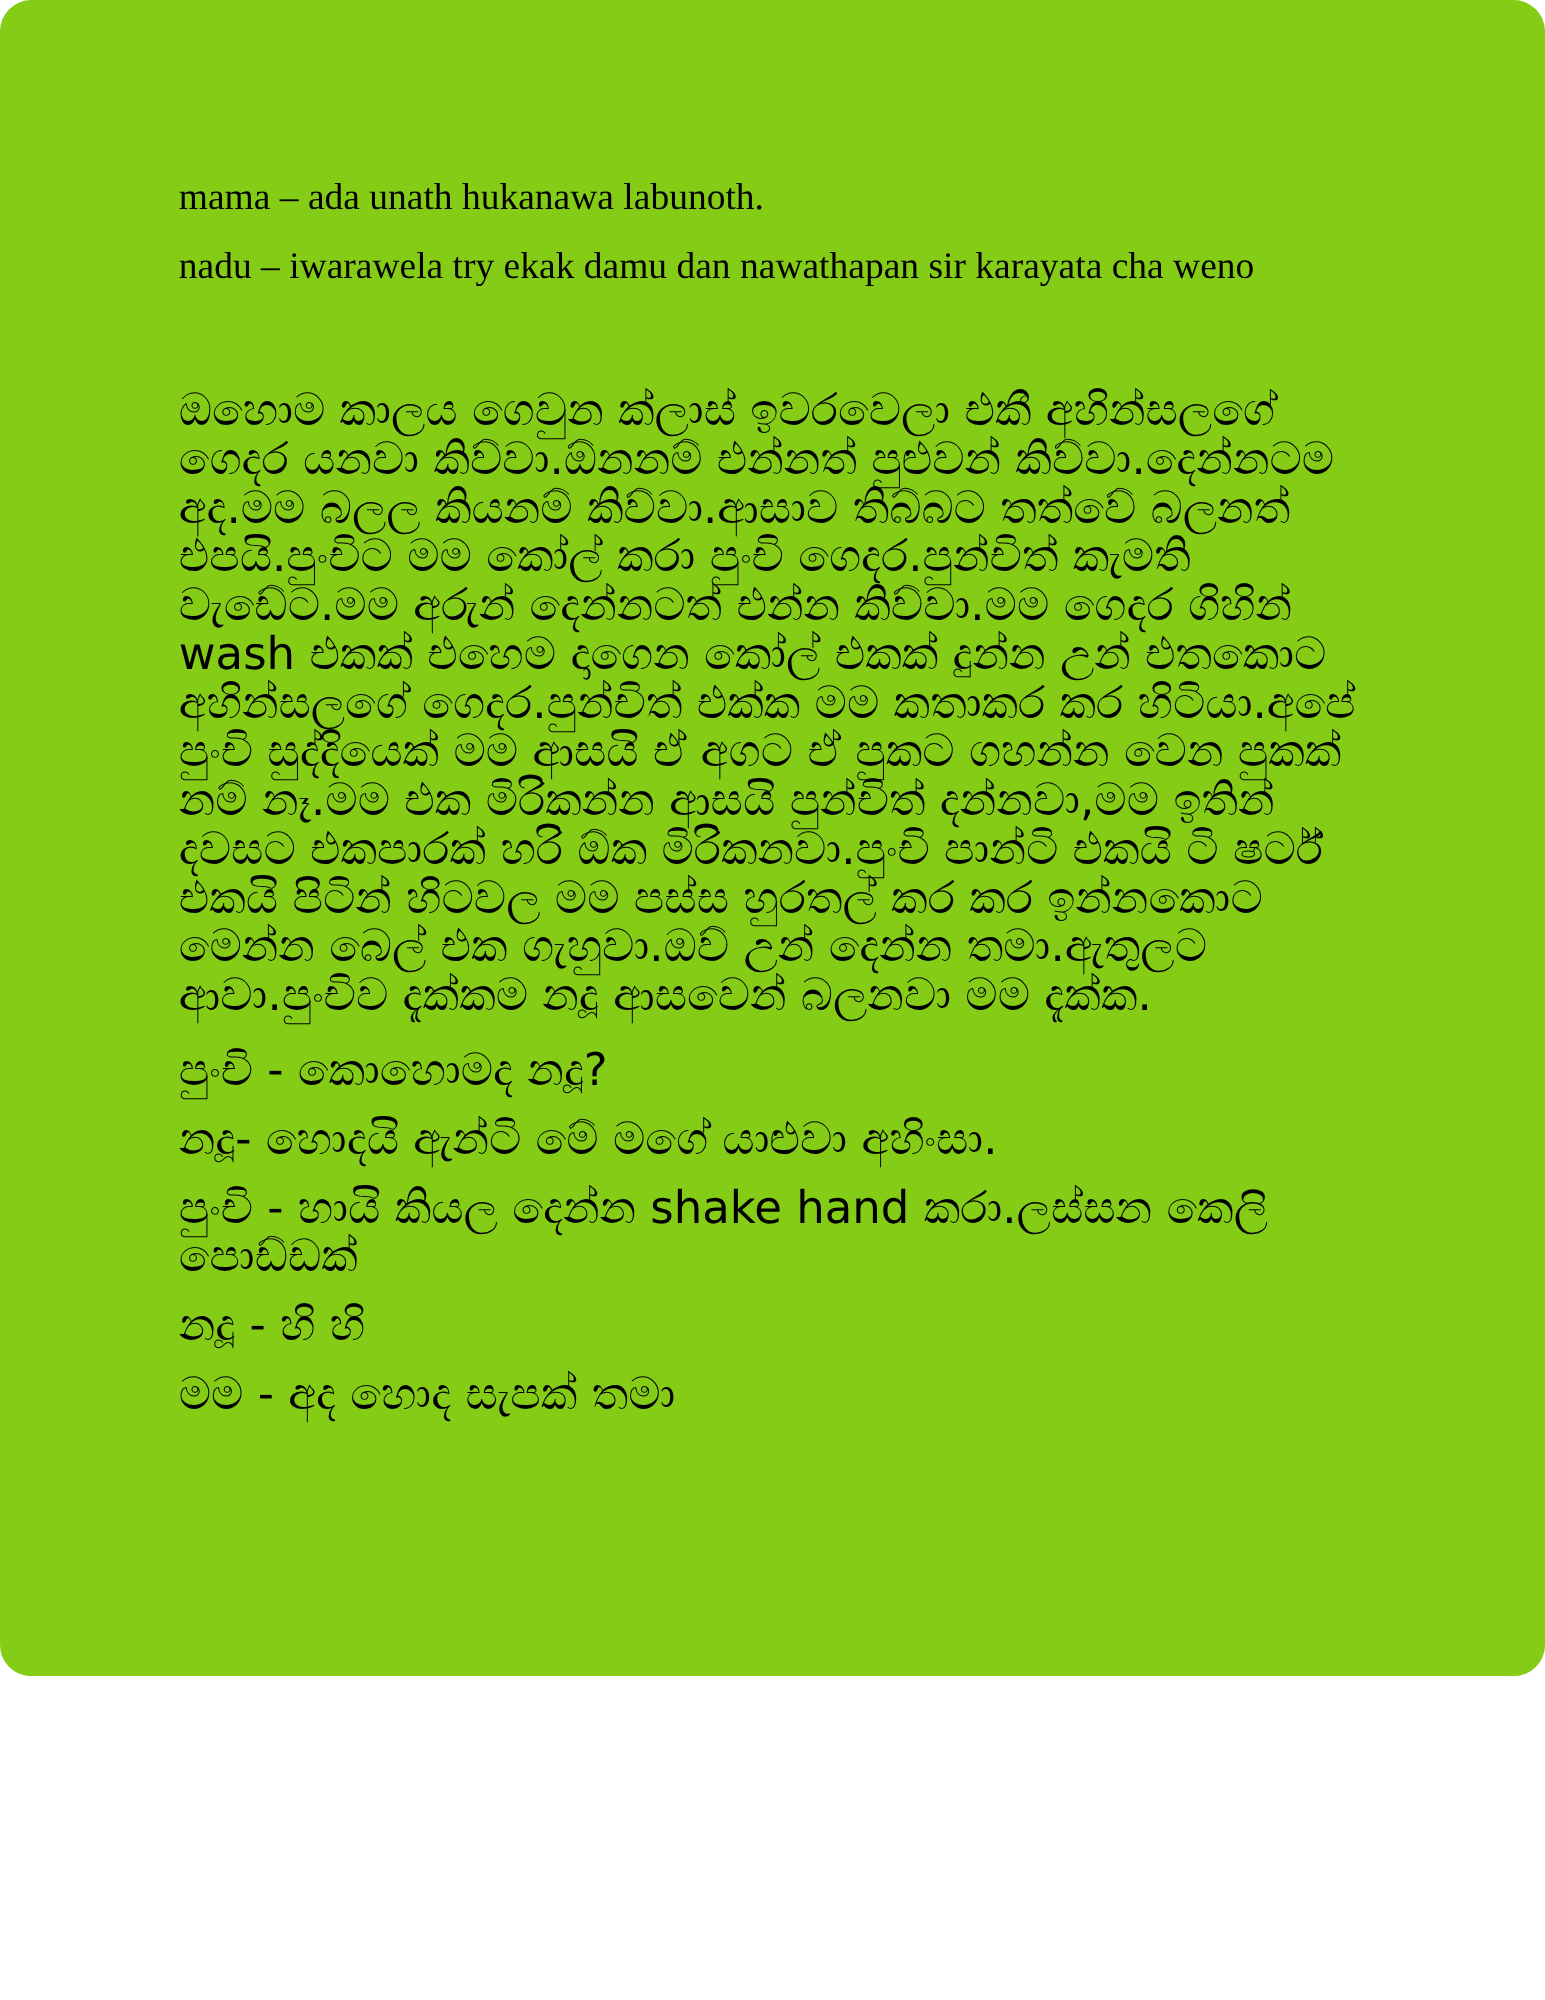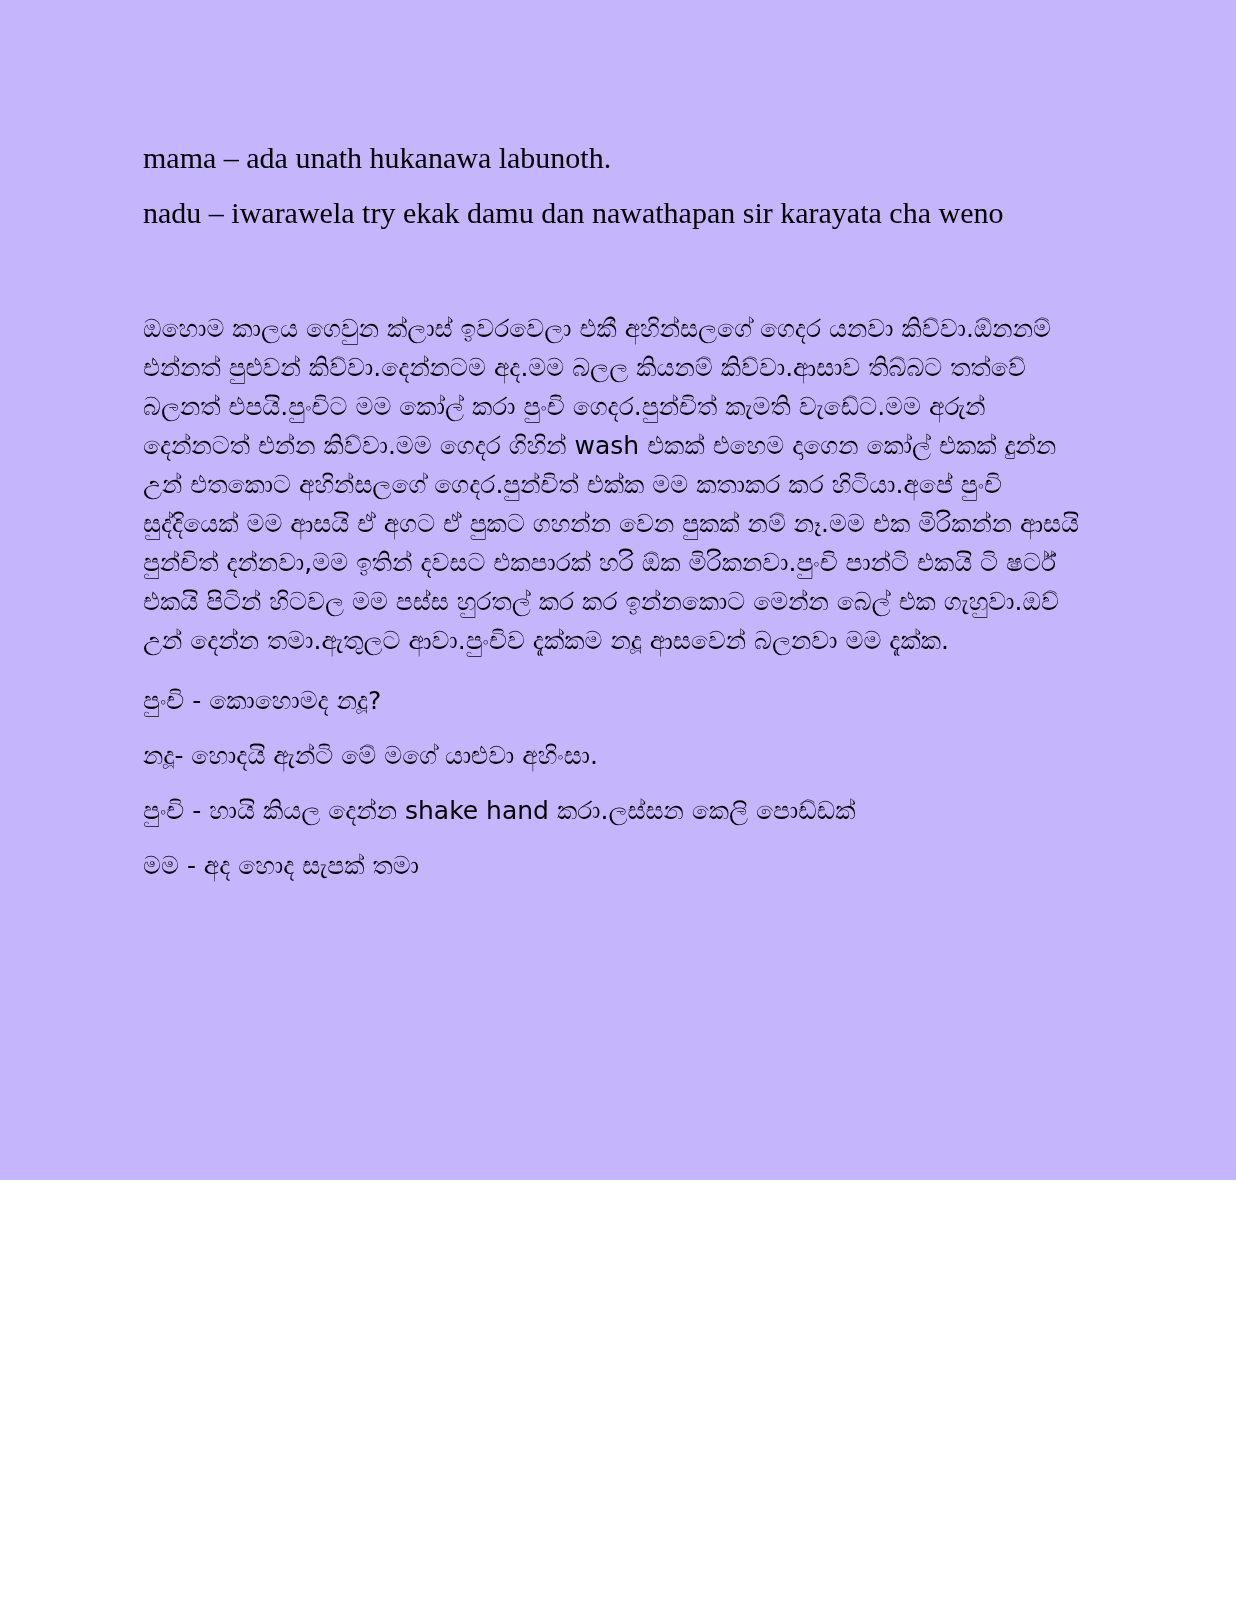--- a/index.html
+++ b/index.html
@@ -3,41 +3,42 @@
 <meta charset="utf-8">
 <style>
   html, body {
     margin: 0;
     padding: 0;
     background: #ffffff;
   }
   .page {
     position: relative;
     width: 1236px;
-    height: 1180px;
-    background: #c4b5fd;
+    height: 1341px;
+    background: #84cc16;
     overflow: hidden;
+    border-radius: 25px;
   }
   .content {
     position: absolute;
     left: 143px;
     top: 140px;
     width: 952px;
     color: #000000;
   }
   .note {
     font-family: "Liberation Serif", serif;
     font-size: 30px;
     line-height: 36px;
     margin: 0 0 19px 0;
     color: #000000;
   }
   .sinhala {
     font-family: "DejaVu Sans", "Liberation Serif", serif;
-    font-size: 25px;
+    font-size: 36px;
     color: #000000;
   }
   .narrative {
     margin: 78px 0 21px 0;
     line-height: 39px;
   }
   .dialogue-line {
     margin: 0 0 16px 0;
     line-height: 39px;
   }
@@ -50,17 +51,18 @@
 
     <p class="note">mama – ada unath hukanawa labunoth.</p>
     <p class="note">nadu – iwarawela try ekak damu dan nawathapan sir karayata cha weno</p>
 
     <p class="sinhala narrative">ඔහොම කාලය ගෙවුන ක්ලාස් ඉවරවෙලා එකී අහින්සලගේ ගෙදර යනවා කිව්වා.ඕනනම් එන්නත් පුළුවන් කිව්වා.දෙන්නටම අද.මම බලල කියනම් කිව්වා.ආසාව තිබ්බට තත්වේ බලනත් එපයි.පුංචිට මම කෝල් කරා පුංචි ගෙදර.පුන්චිත් කැමති වැඩේට.මම අරුන් දෙන්නටත් එන්න කිව්වා.මම ගෙදර ගිහින් wash එකක් එහෙම දාගෙන කෝල් එකක් දුන්න උන් එතකොට අහින්සලගේ ගෙදර.පුන්චිත් එක්ක මම කතාකර කර හිටියා.අපේ පුංචි සුද්දියෙක් මම ආසයි ඒ අගට ඒ පුකට ගහන්න වෙන පුකක් නම් නෑ.මම එක මිරිකන්න ආසයි පුන්චිත් දන්නවා,මම ඉතින් දවසට එකපාරක් හරි ඕක මිරිකනවා.පුංචි පාන්ටි එකයි ටි ෂර්ට් එකයි පිටින් හිටවල මම පස්ස හුරතල් කර කර ඉන්නකොට මෙන්න බෙල් එක ගැහුවා.ඔව් උන් දෙන්න තමා.ඇතුලට ආවා.පුංචිව දැක්කම නදූ ආසවෙන් බලනවා මම දැක්ක.</p>
 
     <div>
       <p class="sinhala dialogue-line">පුංචි - කොහොමද නදූ?</p>
       <p class="sinhala dialogue-line">නදූ- හොදයි ඇන්ටි මේ මගේ යාළුවා අහිංසා.</p>
       <p class="sinhala dialogue-line">පුංචි - හායි කියල දෙන්න shake hand කරා.ලස්සන කෙලි පොඩ්ඩක්</p>
+      <p class="sinhala dialogue-line">නදූ - හි හි</p>
       <p class="sinhala dialogue-line">මම - අද හොද සැපක් තමා</p>
     </div>
 
   </div>
 </div>
 
 </body></html>

